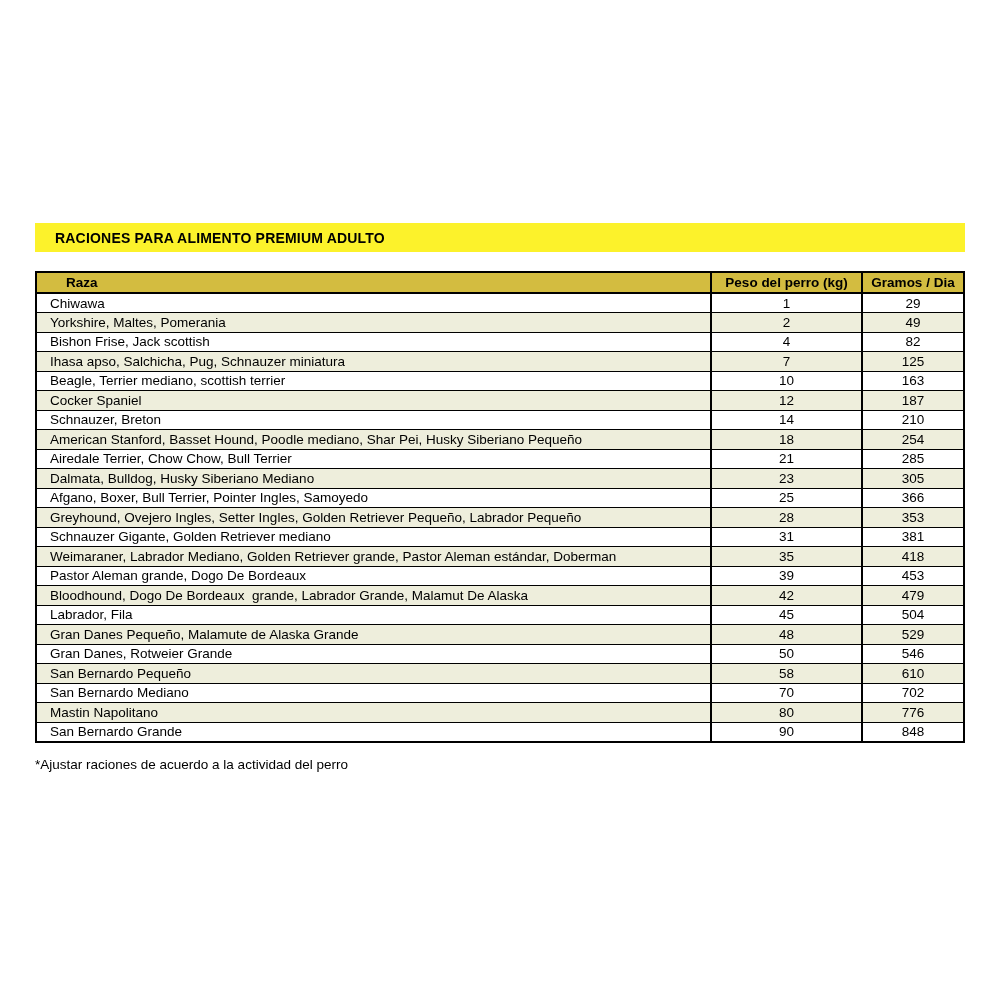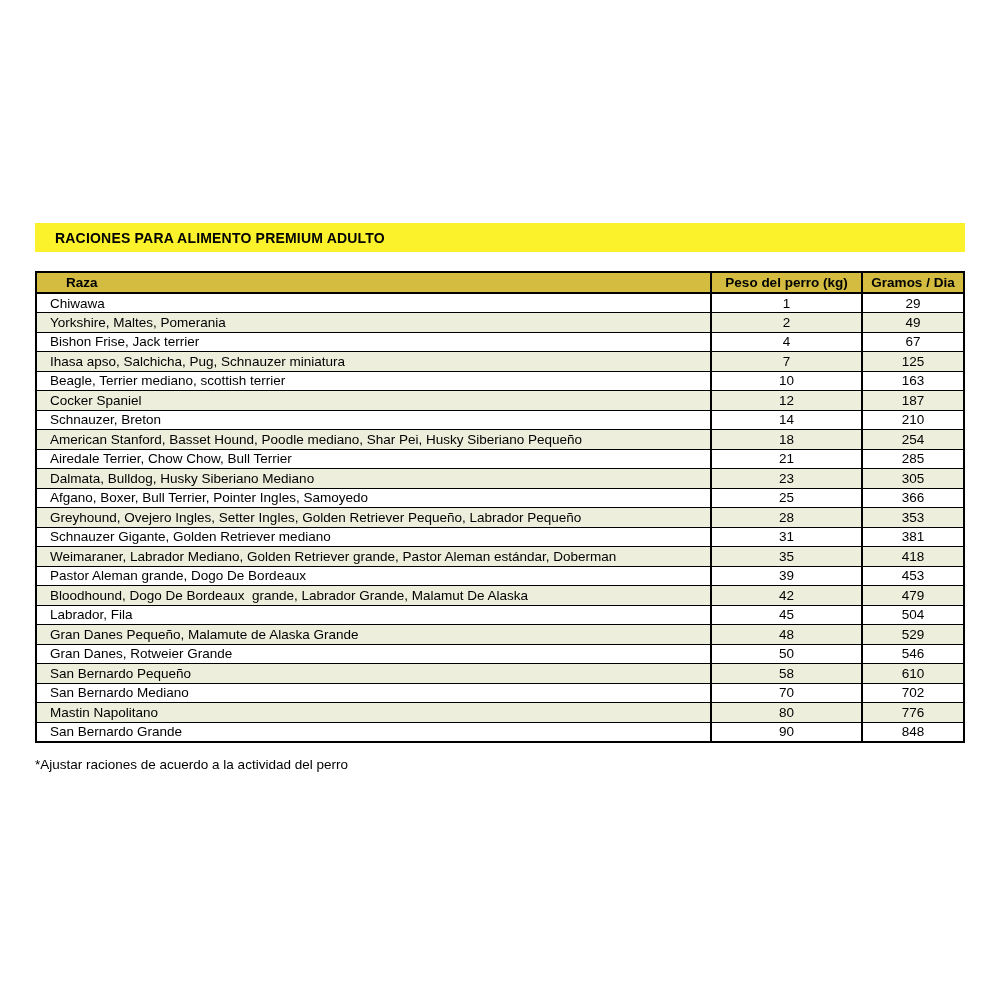--- a/index.html
+++ b/index.html
@@ -88,23 +88,23 @@
           <td class="raza">Chiwawa</td>
           <td class="num">1</td>
           <td class="num">29</td>
         </tr>
         <tr class="alt">
           <td class="raza">Yorkshire, Maltes, Pomerania</td>
           <td class="num">2</td>
           <td class="num">49</td>
         </tr>
         <tr>
-          <td class="raza">Bishon Frise, Jack terrier</td>
+          <td class="raza">Bishon Frise, Jack scottish</td>
           <td class="num">4</td>
-          <td class="num">67</td>
+          <td class="num">82</td>
         </tr>
         <tr class="alt">
           <td class="raza">Ihasa apso, Salchicha, Pug, Schnauzer miniatura</td>
           <td class="num">7</td>
           <td class="num">125</td>
         </tr>
         <tr>
           <td class="raza">Beagle, Terrier mediano, scottish terrier</td>
           <td class="num">10</td>
           <td class="num">163</td>

